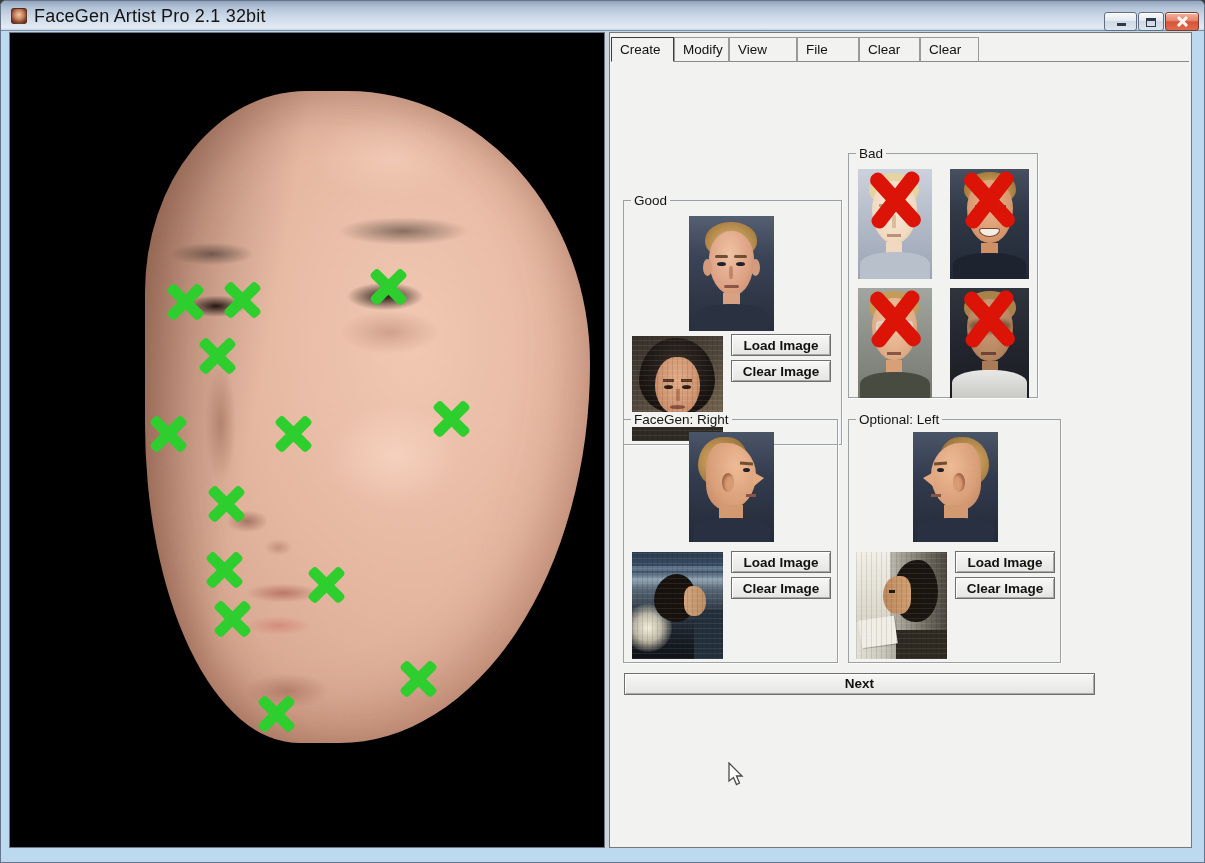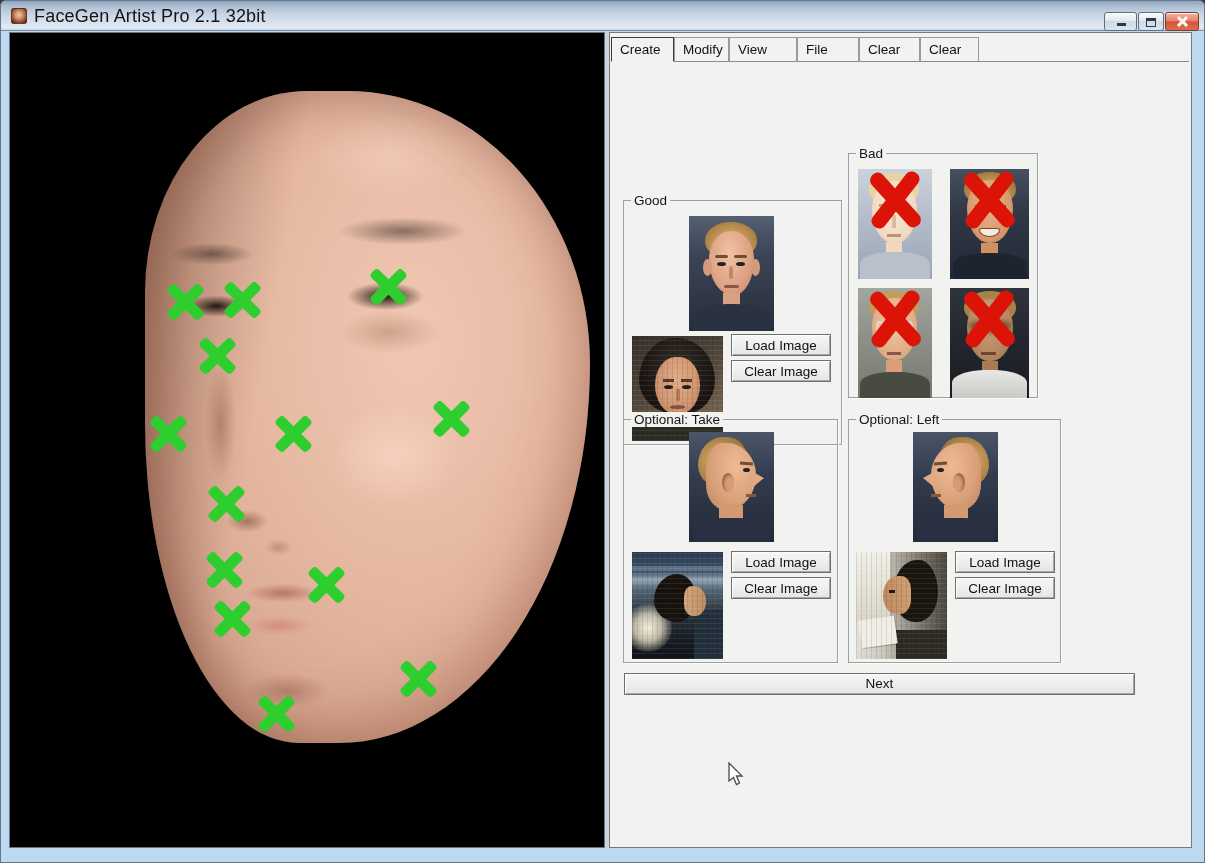--- a/index.html
+++ b/index.html
@@ -70,22 +70,22 @@
   .instruction { position:absolute; left:9px; top:69px; font-size:13.5px; color:#161616; letter-spacing:.1px; }
   .group { position:absolute; border:1px solid #9aa0a4; box-shadow:1px 1px 0 rgba(255,255,255,.75); }
   .group-label { position:absolute; top:-8px; left:7px; padding:0 3px; background:var(--panel,#f2f2f0);
     font-size:13.5px; color:#141414; white-space:nowrap; }
   .g-good  { left:13px;  top:120px; width:219px; height:245px;margin-top:47px; }
   .g-bad   { left:238px; top:120px; width:190px; height:245px; }
   .g-right { left:13px;  top:386px; width:215px; height:244px; }
   .g-left  { left:238px; top:386px; width:213px; height:244px; }
   .btn { position:absolute; background:linear-gradient(180deg,#f7f7f5,#e5e5e3); border:1px solid #6f6f6f;
     box-shadow:inset 1px 1px 0 #ffffff, inset -1px -1px 0 #a8a8a8; font-family:"Liberation Sans",sans-serif;
-    font-size:13.5px; color:#111; text-align:center; line-height:19px; cursor:default; }
-  .next-btn { left:14px; top:640px; width:511px; height:22px; line-height:20px; }
+    font-size:13.5px; color:#111; text-align:center; line-height:19px; cursor:default;font-weight:bold; }
+  .next-btn { left:14px; top:640px; width:471px; height:22px; line-height:20px; }
   
   .photo { position:absolute; overflow:hidden; }
   .pp { position:absolute; display:block; }
   .px::after { content:""; position:absolute; inset:0;
     background:repeating-linear-gradient(0deg, rgba(255,255,255,.08) 0 1px, transparent 1px 5px),
                repeating-linear-gradient(90deg, rgba(0,0,0,.10) 0 1px, transparent 1px 5px); }
   .redx { position:absolute; top:1px; left:50%; width:58px; height:60px; transform:translateX(-50%); z-index:5; }
   .redx::before,.redx::after { content:""; position:absolute; left:50%; top:50%; width:15px; height:68px;
     margin:-34px 0 0 -7.5px; background:var(--bad-cross,#dc1408); border-radius:7px; }
   .redx::before { transform:rotate(38deg); } .redx::after { transform:rotate(-42deg); }
@@ -364,21 +364,21 @@
           <i class="pp eye-l"></i>
             <i class="pp eye-r"></i>
           <i class="pp mouth"></i>
           <i class="pp neck"></i>
             <i class="pp tshirt"></i>
           <span class="redx"></span>
         </div>
       </div>
 
       <div class="group g-right">
-        <span class="group-label">Optional: Take</span>
+        <span class="group-label">FaceGen: Right</span>
         <div class="photo p-right-ex">
           <i class="pp hair"></i>
             <i class="pp face"></i>
           <i class="pp nose"></i>
             <i class="pp eye"></i>
           <i class="pp brow"></i>
             <i class="pp ear"></i>
           <i class="pp mouth"></i>
           <i class="pp neck"></i>
             <i class="pp torso"></i>

